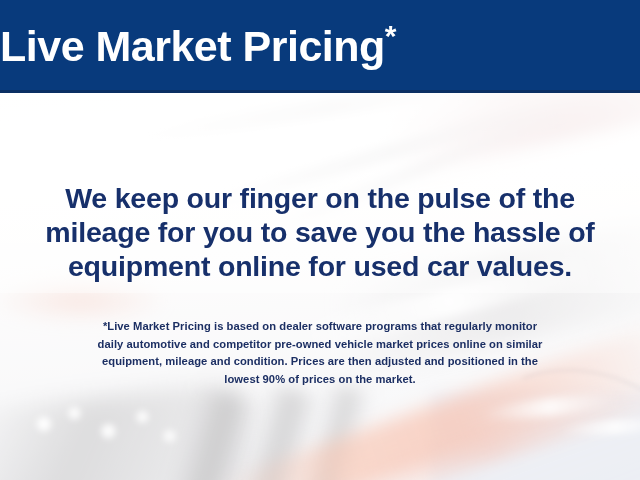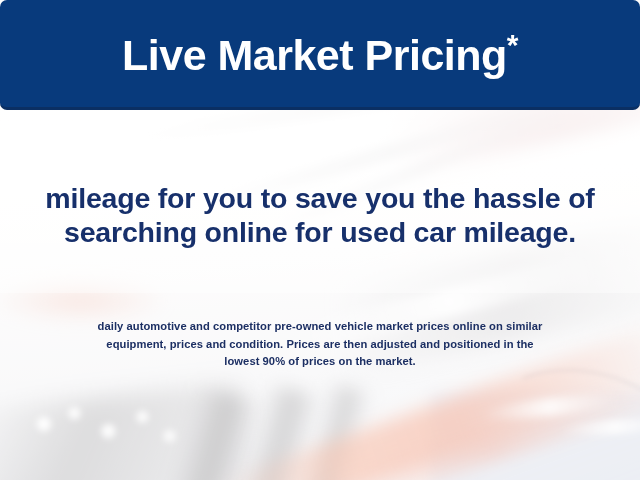--- a/index.html
+++ b/index.html
@@ -281,28 +281,27 @@
     height: 200px;
     background: linear-gradient(180deg, rgba(255,255,255,0.80), rgba(255,255,255,0.40));
   }
 
   
   #header-bar {
     position: absolute;
     left: 0;
     top: 0;
     width: 640px;
-    height: 110px;
+    height: 93px;
     background: #083a7c;
     border-bottom: 3px solid #0b2f63;
     box-sizing: border-box;
     display: flex;
     align-items: center;
-    justify-content: center;
-    border-radius: 7px;
+    justify-content: flex-start;
   }
   #headline {
     color: #ffffff;
     font-size: 43px;
     font-weight: bold;
     letter-spacing: -0.5px;
     line-height: 1;
     margin: 0;
     white-space: nowrap;
   }
@@ -382,24 +381,26 @@
     <div class="veil"></div>
   </div>
 
   <div id="header-bar">
     <h1 id="headline"><span>Live Market Pricing</span><span class="asterisk">*</span></h1>
   </div>
 
   <div id="content">
 
     <p id="headline-sub">
+      <span class="ln">We keep our finger on the pulse of the</span>
       <span class="ln">mileage for you to save you the hassle of</span>
-      <span class="ln">searching online for used car mileage.</span>
+      <span class="ln">equipment online for used car values.</span>
     </p>
 
     <p id="disclaimer">
+      <span class="ln">*Live Market Pricing is based on dealer software programs that regularly monitor</span>
       <span class="ln">daily automotive and competitor pre-owned vehicle market prices online on similar</span>
-      <span class="ln">equipment, prices and condition. Prices are then adjusted and positioned in the</span>
+      <span class="ln">equipment, mileage and condition. Prices are then adjusted and positioned in the</span>
       <span class="ln">lowest 90% of prices on the market.</span>
     </p>
 
   </div>
 </div>
 
 </body></html>

